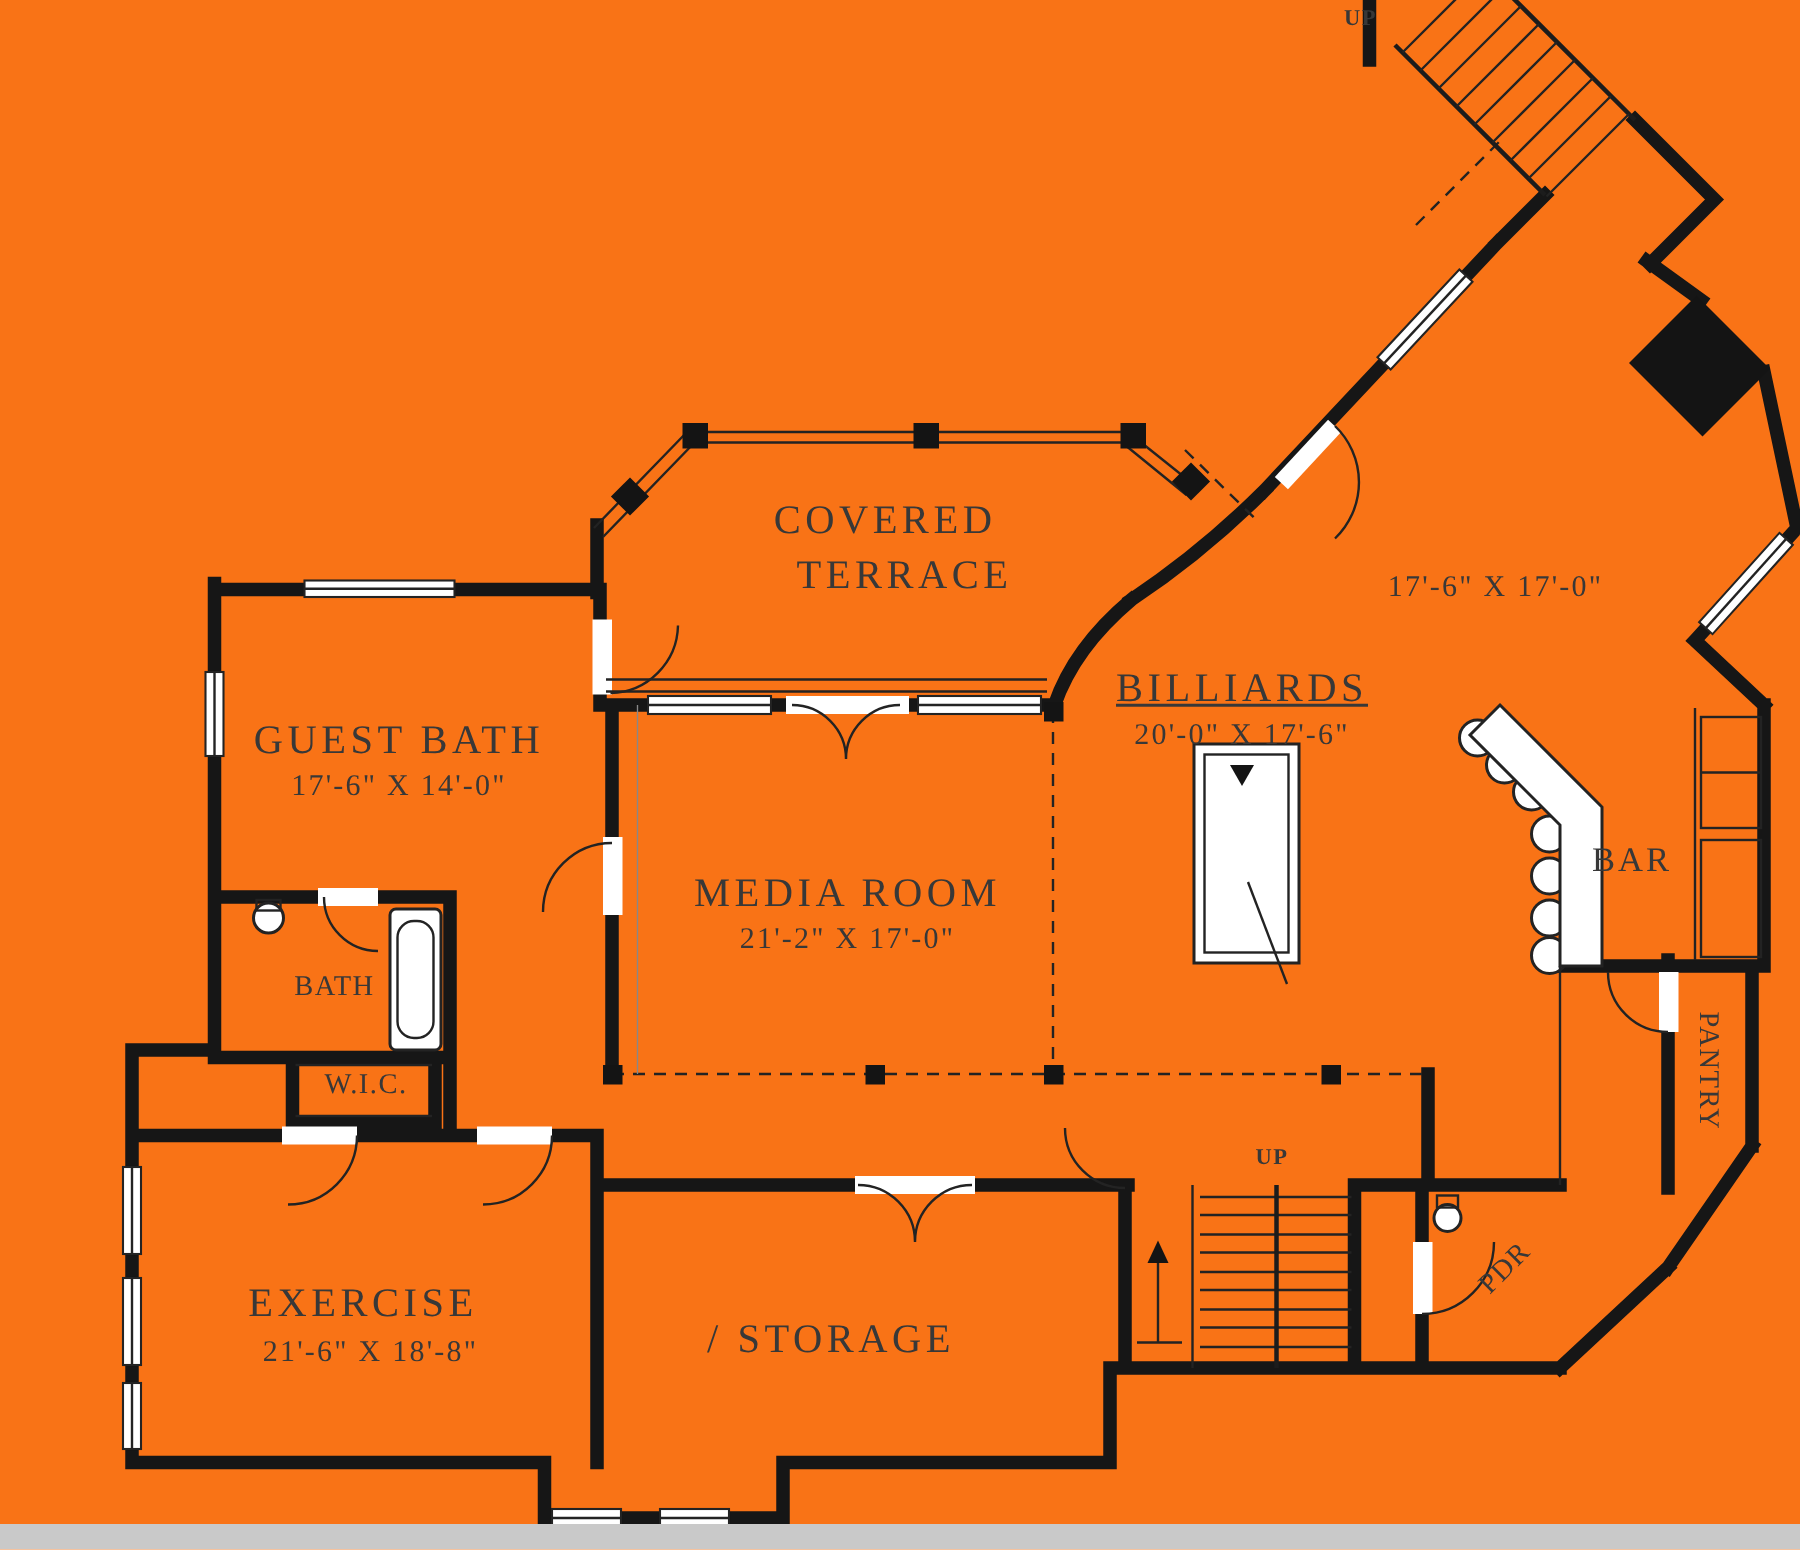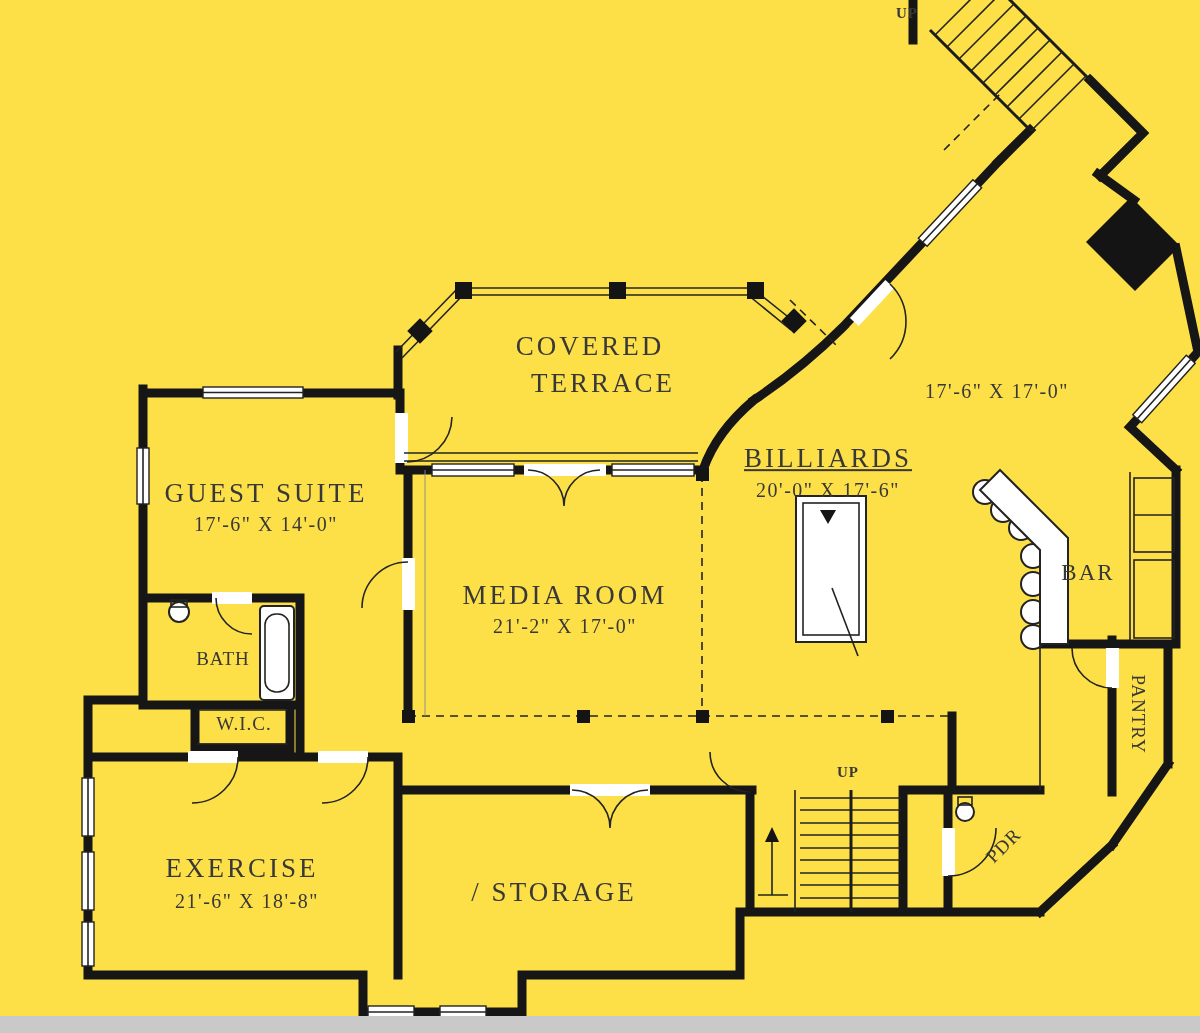--- a/index.html
+++ b/index.html
@@ -1,16 +1,16 @@
 <!DOCTYPE html>
 <html><head>
 <meta charset="utf-8">
 <style>
   html,body{margin:0;padding:0;background:#fff;}
-  .plan{position:relative;width:1200px;height:1033px;background:#fde047;overflow:hidden;}
+  .plan{position:relative;width:1200px;height:1033px;background:#f97316;overflow:hidden;}
   .plan svg{position:absolute;left:0;top:0;}
   .lbl{position:absolute;transform:translate(-50%,-50%);font-family:"Liberation Serif","DejaVu Serif",serif;
        color:#383838;white-space:nowrap;text-align:center;line-height:1.1;}
   .name{font-size:27px;letter-spacing:3px;}
   .dims{font-size:20px;letter-spacing:1.5px;}
   .mid{font-size:23px;letter-spacing:2px;}
   .sm{font-size:19px;letter-spacing:1px;}
   .xs{font-size:15px;font-weight:700;letter-spacing:1px;}
   .rot90{transform:translate(-50%,-50%) rotate(90deg);}
   .rotm45{transform:translate(-50%,-50%) rotate(-45deg);}
@@ -185,21 +185,21 @@
 
   <rect x="0" y="1016" width="1200" height="17" fill="#c9c9c9"></rect>
 </svg>
 
   <div class="lbl xs" style="left:907px;top:13px;">UP</div>
   <div class="lbl name" style="left:590px;top:347px;">COVERED</div>
   <div class="lbl name" style="left:603px;top:384px;">TERRACE</div>
   <div class="lbl dims" style="left:997px;top:391px;">17'-6" X 17'-0"</div>
   <div class="lbl name" style="left:828px;top:459px;text-decoration:underline;">BILLIARDS</div>
   <div class="lbl dims" style="left:828px;top:490px;">20'-0" X 17'-6"</div>
-  <div class="lbl name" style="left:266px;top:494px;">GUEST SUITE</div>
+  <div class="lbl name" style="left:266px;top:494px;">GUEST BATH</div>
   <div class="lbl dims" style="left:266px;top:524px;">17'-6" X 14'-0"</div>
   <div class="lbl name" style="left:565px;top:596px;">MEDIA ROOM</div>
   <div class="lbl dims" style="left:565px;top:626px;">21'-2" X 17'-0"</div>
   <div class="lbl mid" style="left:1088px;top:573px;">BAR</div>
   <div class="lbl sm" style="left:207px;top:659px;margin-left:16px;">BATH</div>
   <div class="lbl sm" style="left:228px;top:724px;margin-left:16px;">W.I.C.</div>
   <div class="lbl sm rot90" style="left:1138px;top:714px;">PANTRY</div>
   <div class="lbl name" style="left:242px;top:869px;">EXERCISE</div>
   <div class="lbl dims" style="left:247px;top:901px;">21'-6" X 18'-8"</div>
   <div class="lbl name" style="left:554px;top:893px;">/ STORAGE</div>

